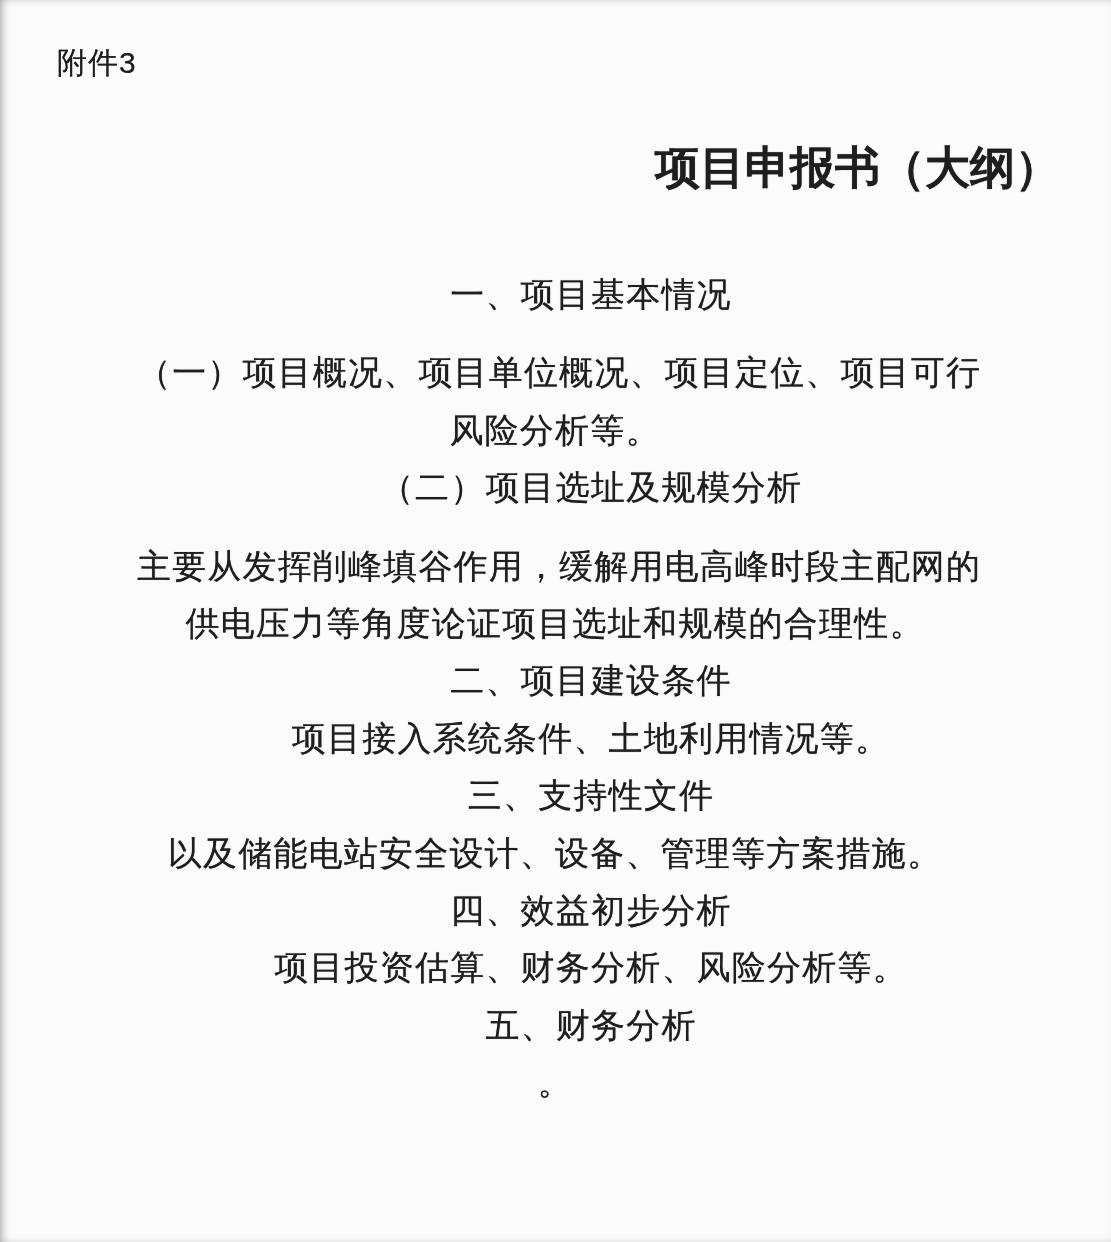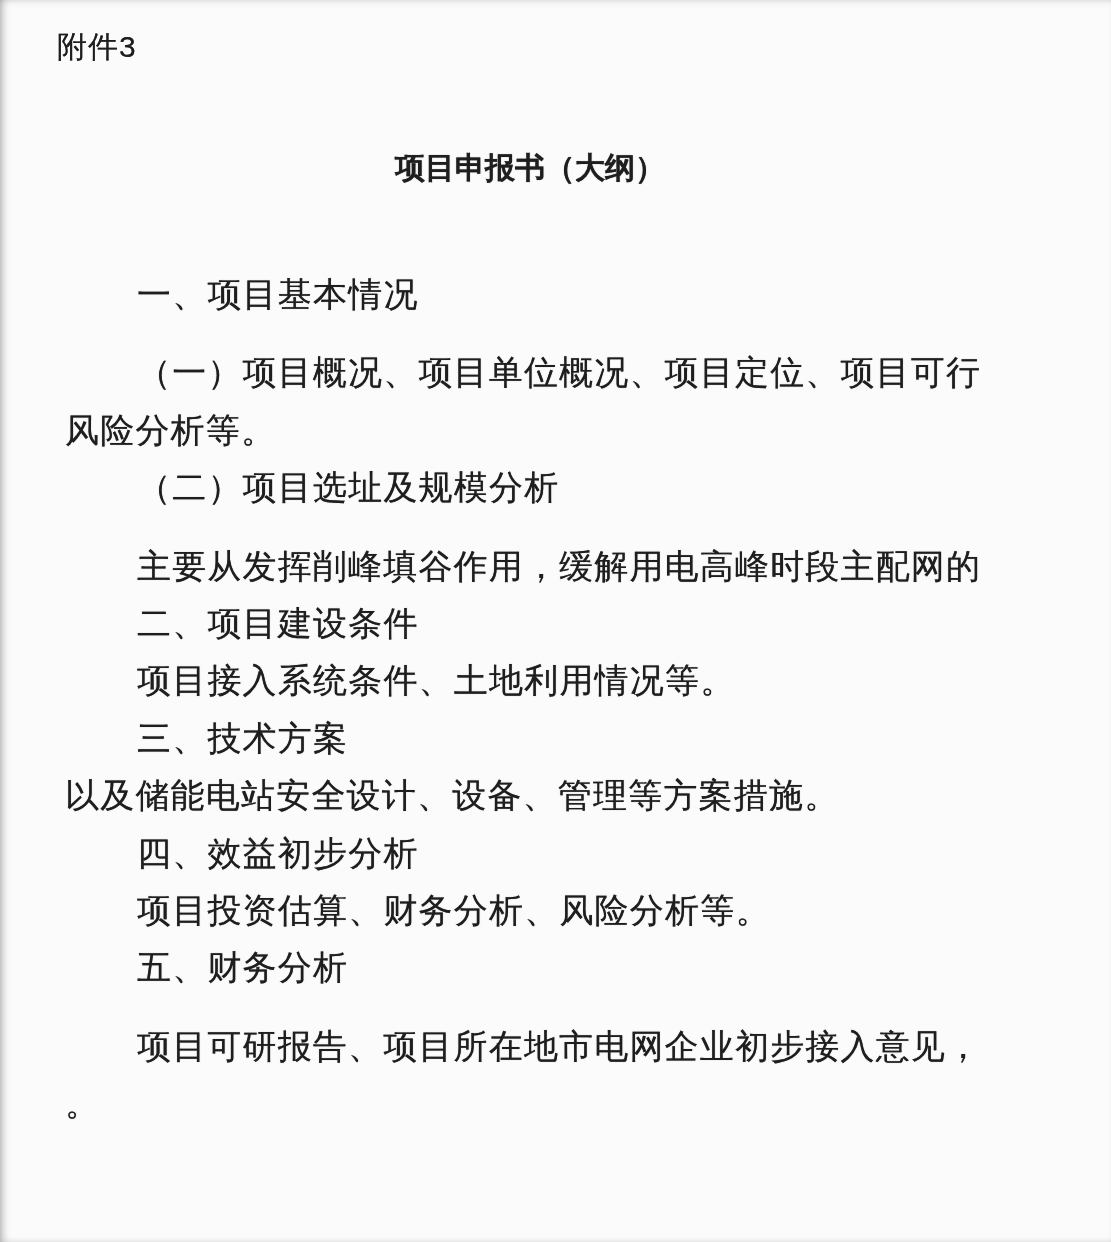--- a/index.html
+++ b/index.html
@@ -22,34 +22,34 @@
     pointer-events: none;
     box-shadow:
       inset 7px 0 9px -5px rgba(0,0,0,0.30),
       inset 0 5px 8px -5px rgba(0,0,0,0.14),
       inset 0 -5px 8px -6px rgba(0,0,0,0.12);
   }
 
   .attachment {
     position: absolute;
     left: 57px;
-    top: 30px;
+    top: 46px;
     font-size: 30px;
     line-height: 34px;
     letter-spacing: 1px;
     text-shadow: 0 0 0.6px rgba(30,30,30,0.75);
   }
 
   .title {
     position: absolute;
     left: 0;
     top: 141px;
     width: 1060px;
-    text-align: center;
-    font-size: 30px;
+    text-align: right;
+    font-size: 45px;
     line-height: 54px;
     font-weight: 600;
     letter-spacing: 0;
     text-shadow: 0 0 0.8px rgba(25,25,25,0.8);
   }
 
   .doc-body {
     position: absolute;
     left: 65px;
     top: 276px;
@@ -57,20 +57,21 @@
   }
 
   .line {
     height: 57.4px;
     font-size: 34px;
     line-height: 36px;
     letter-spacing: 1.2px;
     white-space: nowrap;
     text-shadow: 0 0 0.7px rgba(28,28,28,0.8);
     font-weight: 500;
+    text-align: center;
   }
   .line.indent { margin-left: 72px; }
   .line.justify {
     width: 843px;
     letter-spacing: 0;
     white-space: normal;
     text-align: justify;
     text-align-last: justify;
     margin-top: 21px;
   }
@@ -82,25 +83,25 @@
   <div class="attachment">附件3</div>
 
   <div class="title">项目申报书（大纲）</div>
 
   <div class="doc-body">
       <div class="line indent">一、项目基本情况</div>
       <div class="line indent justify">（一）项目概况、项目单位概况、项目定位、项目可行</div>
       <div class="line">风险分析等。</div>
       <div class="line indent">（二）项目选址及规模分析</div>
       <div class="line indent justify">主要从发挥削峰填谷作用，缓解用电高峰时段主配网的</div>
+      <div class="line">供电压力等角度论证项目选址和规模的合理性。</div>
       <div class="line indent">二、项目建设条件</div>
       <div class="line indent">项目接入系统条件、土地利用情况等。</div>
-      <div class="line indent">三、技术方案</div>
+      <div class="line indent">三、支持性文件</div>
       <div class="line">以及储能电站安全设计、设备、管理等方案措施。</div>
       <div class="line indent">四、效益初步分析</div>
       <div class="line indent">项目投资估算、财务分析、风险分析等。</div>
       <div class="line indent">五、财务分析</div>
-      <div class="line indent justify">项目可研报告、项目所在地市电网企业初步接入意见，</div>
       <div class="line">。</div>
     </div>
 
   <div class="vignette"></div>
 </div>
 
 </body></html>

